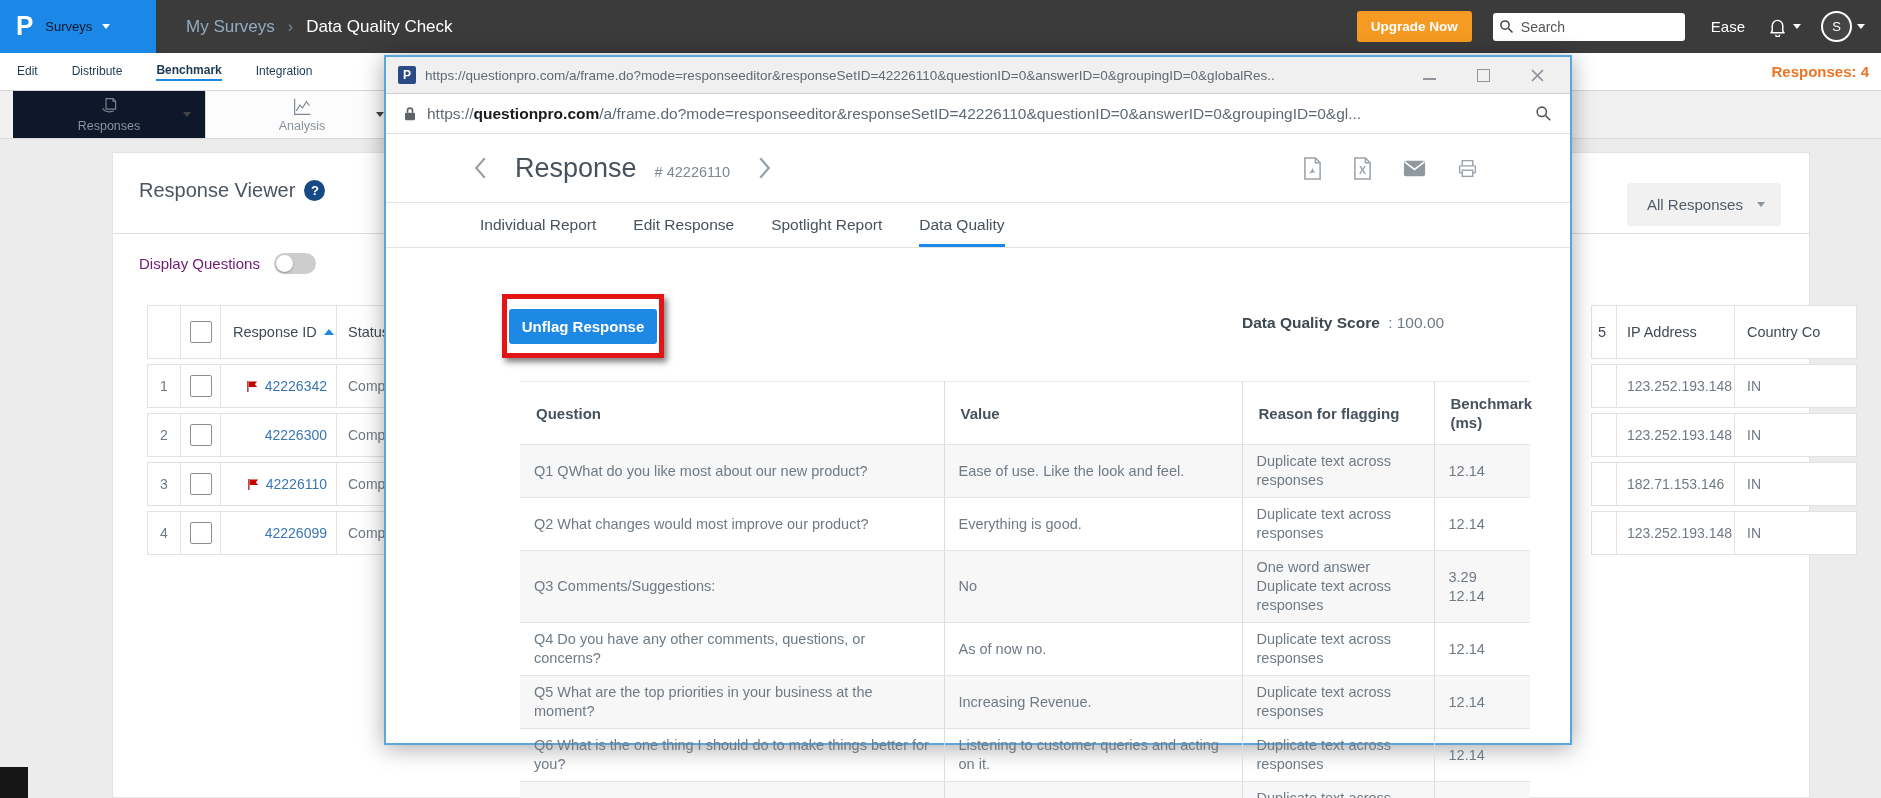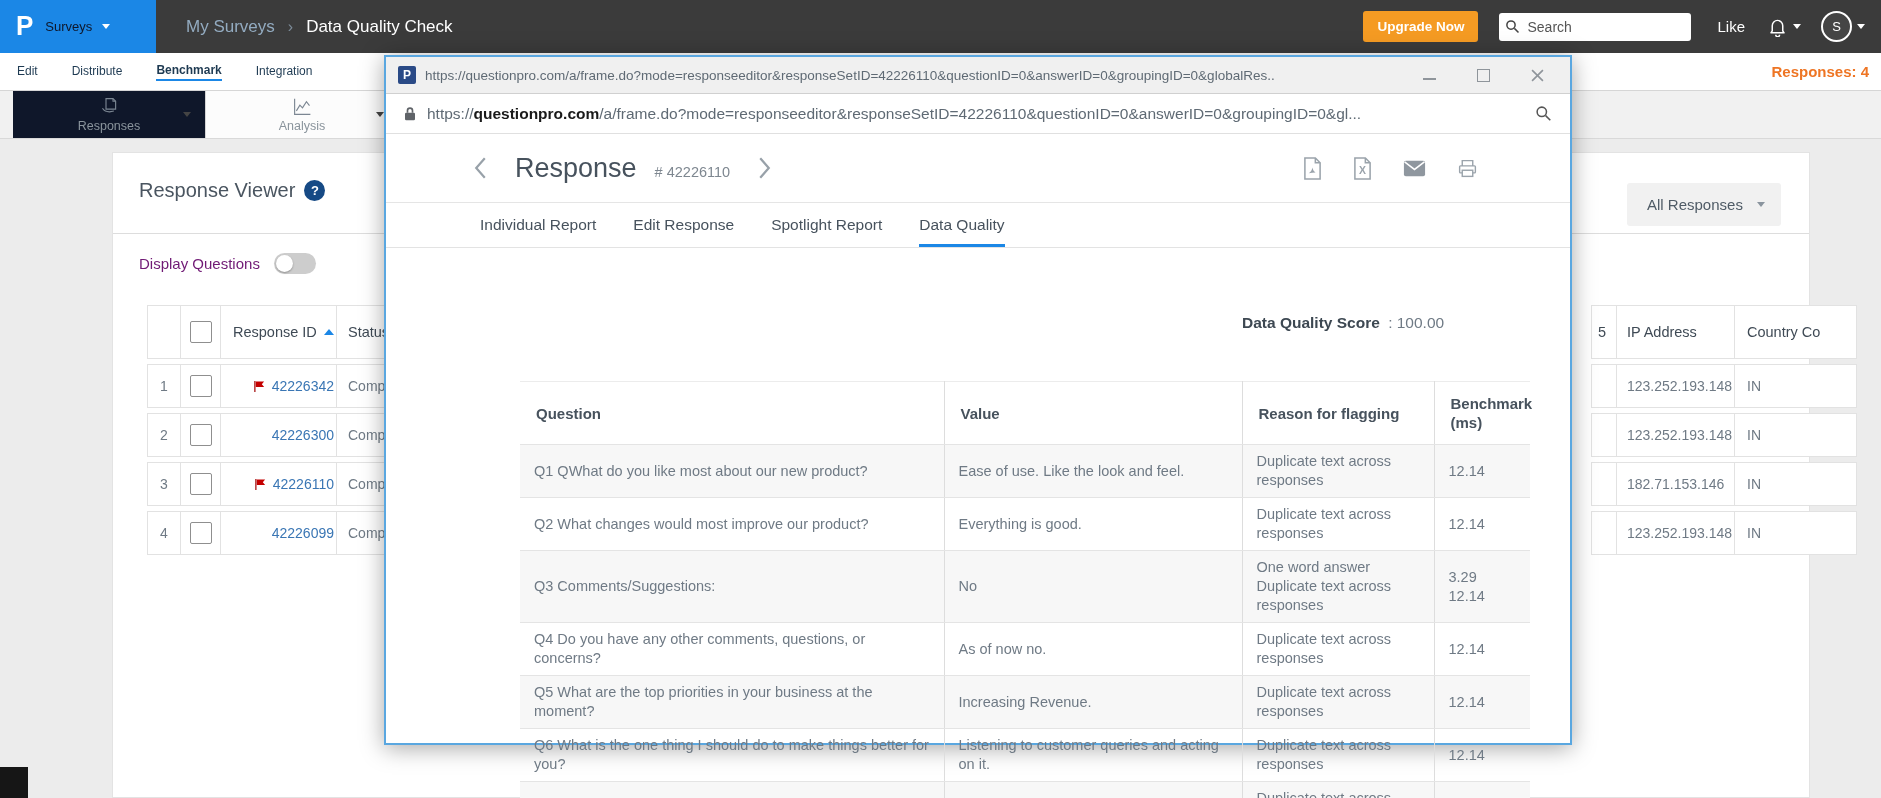--- a/index.html
+++ b/index.html
@@ -57,21 +57,21 @@
   .vtable{position:absolute;top:152px;}
   .vtable-left{left:34px;width:302px;}
   .vtable-right{left:1478px;width:266px;}
   .vrow{display:flex;margin-bottom:5px;background:#fff;}
   .vcell{border:1px solid #e2e2e2;border-left:none;box-sizing:border-box;display:flex;align-items:center;overflow:hidden;white-space:nowrap;}
   .vrow .vcell:first-child{border-left:1px solid #e2e2e2;}
   .vhead .vcell{height:54px;font-size:14.5px;color:#3f4a55;}
   .vbody .vcell{height:44px;font-size:14px;color:#6f7a85;}
   .c-num{width:34px;justify-content:center;}
   .c-chk{width:40px;justify-content:center;}
-  .c-id{width:116px;justify-content:flex-end;padding-right:2px;align-items:center;}
+  .c-id{width:116px;justify-content:flex-end;padding-right:9px;align-items:center;}
   .c-id.hdr{justify-content:flex-start;padding-left:12px;gap:7px;}
   .c-status{width:112px;padding-left:11px;justify-content:flex-start;}
   .c-q5{width:26px;justify-content:flex-start;padding-left:6px;}
   .c-ip{width:118px;padding-left:10px;font-size:13.5px;}
   .c-country{width:122px;padding-left:12px;}
   .checkbox{width:20px;height:20px;background:#fff;border:1px solid #8f8f8f;border-radius:2px;cursor:pointer;}
   .sort-asc{display:inline-block;width:0;height:0;border-left:5px solid transparent;border-right:5px solid transparent;border-bottom:6px solid #1b87e6;}
   .rid-link{color:#3a76b4;cursor:pointer;}
   .flag{margin-right:6px;display:inline-flex;}
   .filter-dd{position:absolute;left:1514px;top:30px;width:154px;height:43px;background:#f1f1f1;border-radius:3px;
@@ -138,21 +138,21 @@
   </div>
   <div class="topbar-right">
     <button class="upgrade-btn">Upgrade Now</button>
     <div class="searchbox">
       <svg viewBox="0 0 20 20" width="15" height="15">
           <circle cx="8" cy="8" r="5.5" fill="none" stroke="#444" stroke-width="2"></circle>
           <line x1="12.5" y1="12.5" x2="18" y2="18" stroke="#444" stroke-width="2"></line>
         </svg>
       <input placeholder="Search" style="">
     </div>
-    <span class="help-link">Like</span>
+    <span class="help-link">Ease</span>
     <div class="bell-wrap">
       <svg viewBox="0 0 24 24" width="21" height="21" fill="none" stroke="#fff" stroke-width="1.7">
           <path d="M6 17 v-6 a6 6 0 0 1 12 0 v6 l1.5 2.2 h-15 z" stroke-linejoin="round"></path>
           <path d="M10 21.5 a2.2 2.2 0 0 0 4.4 0"></path>
         </svg>
       <span class="caret"></span>
     </div>
     <div class="avatar-wrap">
       <span class="avatar">S</span>
       <span class="caret"></span>
@@ -385,20 +385,23 @@
   <div class="m-header-divider"></div>
 
   <div class="m-tabs">
     <span class="m-tab">Individual Report</span>
     <span class="m-tab">Edit Response</span>
     <span class="m-tab">Spotlight Report</span>
     <span class="m-tab active">Data Quality</span>
   </div>
 
   <div class="m-content">
+    <div class="red-box">
+      <button class="unflag-btn">Unflag Response</button>
+    </div>
     <div class="score-line">
       <span class="score-label">Data Quality Score</span>
       <span class="score-value">: 100.00</span>
     </div>
 
     <table class="dq-table">
       <colgroup>
           <col style="width:424px">
           <col style="width:298px">
           <col style="width:192px">

